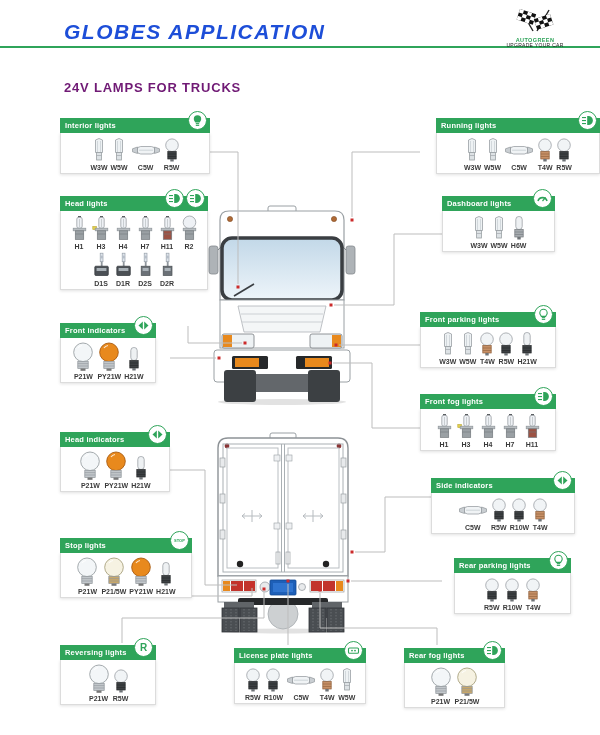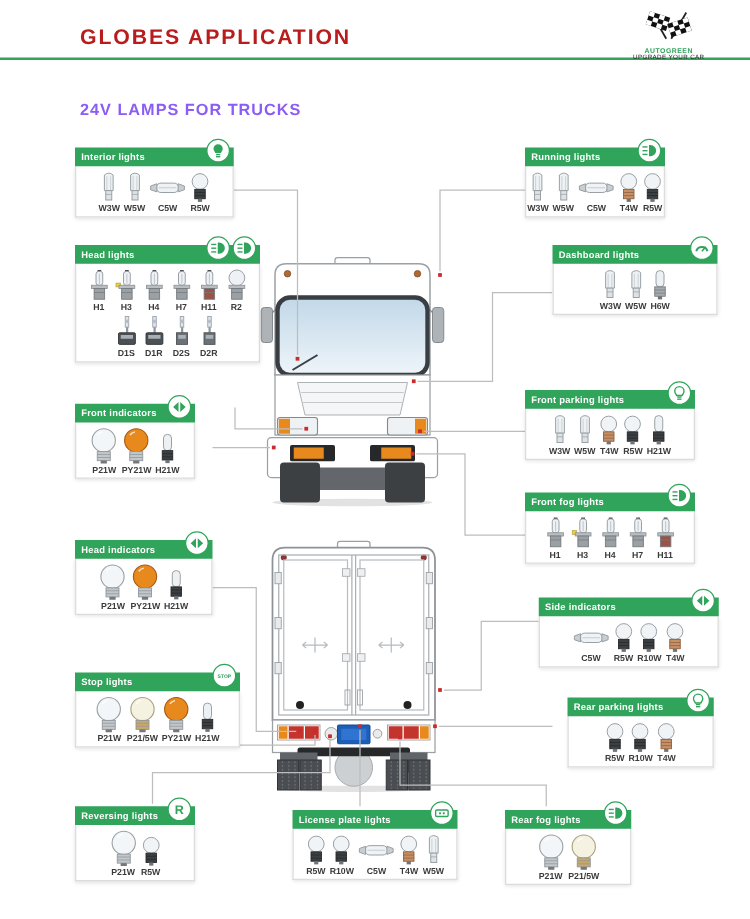--- a/index.html
+++ b/index.html
@@ -1,25 +1,25 @@
 <!DOCTYPE html>
 <html><head>
 <meta charset="utf-8">
 <style>
   html,body{margin:0;padding:0;background:#fff;}
   .page{position:relative;width:600px;height:735px;background:#fff;overflow:hidden;
         font-family:"Liberation Sans",sans-serif;}
-  .app-title{position:absolute;left:64px;top:20px;font-size:17px;font-weight:bold;
-             color:#b91c1c;letter-spacing:1.5px;}
+  .app-title{position:absolute;left:64px;top:20px;font-size:21px;font-weight:bold;
+             color:#1d4ed8;letter-spacing:1.5px;font-style:italic;}
   .header-rule{position:absolute;left:0;top:46px;width:600px;height:2px;background:#2fa45a;}
   .logo{position:absolute;left:487px;top:6px;width:96px;text-align:center;line-height:1.1;}
   .brand{font-size:5.5px;font-weight:bold;color:#2fa45a;letter-spacing:0.4px;margin-top:1px;}
   .tagline{font-size:5px;color:#222;letter-spacing:0.3px;}
   .page-title{position:absolute;left:64px;top:80px;font-size:13px;font-weight:bold;
-              color:#8b5cf6;letter-spacing:0.8px;}
+              color:#701a75;letter-spacing:0.8px;}
   .panel{position:absolute;z-index:4;}
   .p-header{position:relative;background:#2fa45a;color:#fff;font-size:7.5px;font-weight:bold;
             height:15px;line-height:15px;padding:0 5px;letter-spacing:0.2px;}
   .p-icons{position:absolute;top:-7px;right:3px;display:flex;gap:2px;z-index:5;}
   .p-icon{width:19px;height:19px;border-radius:50%;background:#fff;border:1.5px solid #2fa45a;
           box-sizing:border-box;display:flex;align-items:center;justify-content:center;}
   .p-body{background:#fff;border:1px solid #dcdcdc;border-top:none;padding:4px 3px 2px;
           box-shadow:0 1px 3px rgba(0,0,0,0.12);}
   .p-row{display:flex;justify-content:center;align-items:flex-end;gap:3px;}
   .p-row + .p-row{margin-top:2px;}
@@ -192,21 +192,21 @@
       <polyline points="288,645 288,584" fill="none" stroke="#bdbdbd" stroke-width="1"></polyline>
       <rect x="286.5" y="579.5" width="3" height="3" fill="#cc2b2b"></rect>
       <polyline points="437,645 437,628 320,628 320,593" fill="none" stroke="#bdbdbd" stroke-width="1"></polyline>
       <rect x="318.5" y="588.5" width="3" height="3" fill="#cc2b2b"></rect>
       <polyline points="431,497 385,497 385,552 355,552" fill="none" stroke="#bdbdbd" stroke-width="1"></polyline>
       <rect x="350.5" y="550.5" width="3" height="3" fill="#cc2b2b"></rect>
       <polyline points="442,581 351,581" fill="none" stroke="#bdbdbd" stroke-width="1"></polyline>
       <rect x="346.5" y="579.5" width="3" height="3" fill="#cc2b2b"></rect>
     </svg>
 
-  <div class="panel" style="left:60px;top:118px;width:127px">
+  <div class="panel" style="left:60px;top:118px;width:150px">
       <div class="p-header"><span>Interior lights</span></div>
       <div class="p-icons">
         <div class="p-icon">
           <svg width="13" height="13" viewBox="0 0 13 13">
             <path d="M6.5,1.3 a3.7,3.7 0 0 1 3.7,3.7 c0,1.6 -1.1,2.3 -1.5,3.4 l-4.4,0 c-0.4,-1.1 -1.5,-1.8 -1.5,-3.4 a3.7,3.7 0 0 1 3.7,-3.7 z" fill="#2fa45a"></path>
             <rect x="4.8" y="9.1" width="3.4" height="1.1" fill="#2fa45a"></rect>
             <rect x="4.8" y="10.8" width="3.4" height="1.1" fill="#2fa45a"></rect>
           </svg>
         </div>
       </div>
@@ -565,21 +565,21 @@
               <rect x="3.8" y="14.5" width="8.4" height="7.5" fill="#3d4043" stroke="#26282a" stroke-width="0.7"></rect>
       <line x1="3.8" y1="17" x2="12.2" y2="17" stroke="#26282a" stroke-width="0.6"></line>
       <line x1="3.8" y1="19.5" x2="12.2" y2="19.5" stroke="#26282a" stroke-width="0.6"></line>
       <rect x="6.3" y="22" width="3.4" height="2.5" fill="#6f7478"></rect>
             </svg>
             <div class="bulb-label">R5W</div>
           </div>
         </div>
       </div>
     </div>
-  <div class="panel" style="left:420px;top:118px;width:112px">
+  <div class="panel" style="left:436px;top:118px;width:164px">
       <div class="p-header"><span>Running lights</span></div>
       <div class="p-icons">
         <div class="p-icon">
           <svg width="13" height="13" viewBox="0 0 13 13">
             <path d="M7.4,2 a4.5,4.5 0 0 1 0,9 l-1.2,0 0,-9 z" fill="#2fa45a"></path>
     <rect x="1" y="3" width="4" height="1.1" fill="#2fa45a"></rect>
             <rect x="1" y="6" width="4" height="1.1" fill="#2fa45a"></rect>
     <rect x="1" y="9" width="4" height="1.1" fill="#2fa45a"></rect>
           </svg>
         </div>
@@ -631,21 +631,21 @@
               <rect x="3.8" y="14.5" width="8.4" height="7.5" fill="#3d4043" stroke="#26282a" stroke-width="0.7"></rect>
       <line x1="3.8" y1="17" x2="12.2" y2="17" stroke="#26282a" stroke-width="0.6"></line>
       <line x1="3.8" y1="19.5" x2="12.2" y2="19.5" stroke="#26282a" stroke-width="0.6"></line>
       <rect x="6.3" y="22" width="3.4" height="2.5" fill="#6f7478"></rect>
             </svg>
             <div class="bulb-label">R5W</div>
           </div>
         </div>
       </div>
     </div>
-  <div class="panel" style="left:442px;top:196px;width:132px">
+  <div class="panel" style="left:442px;top:196px;width:113px">
       <div class="p-header"><span>Dashboard lights</span></div>
       <div class="p-icons">
         <div class="p-icon">
           <svg width="13" height="13" viewBox="0 0 13 13">
             <path d="M2,9 a4.7,4.7 0 0 1 9,0" fill="none" stroke="#2fa45a" stroke-width="1.6"></path>
             <line x1="6.5" y1="9" x2="9.6" y2="5.4" stroke="#2fa45a" stroke-width="1.2"></line>
           </svg>
         </div>
       </div>
       <div class="p-body">

